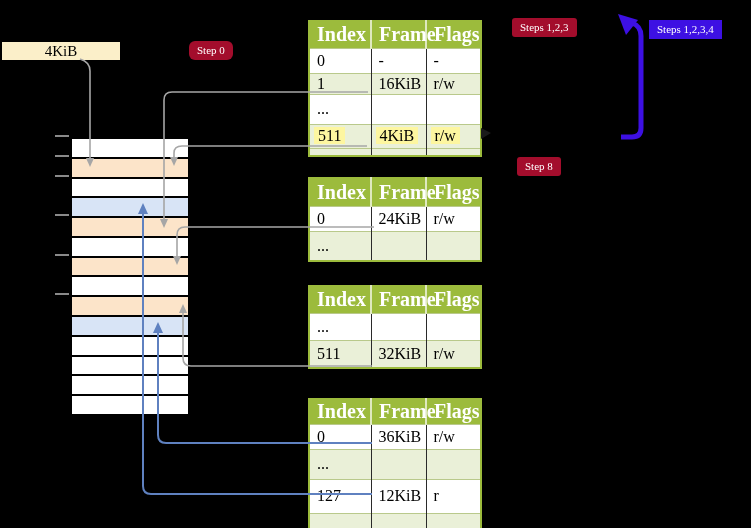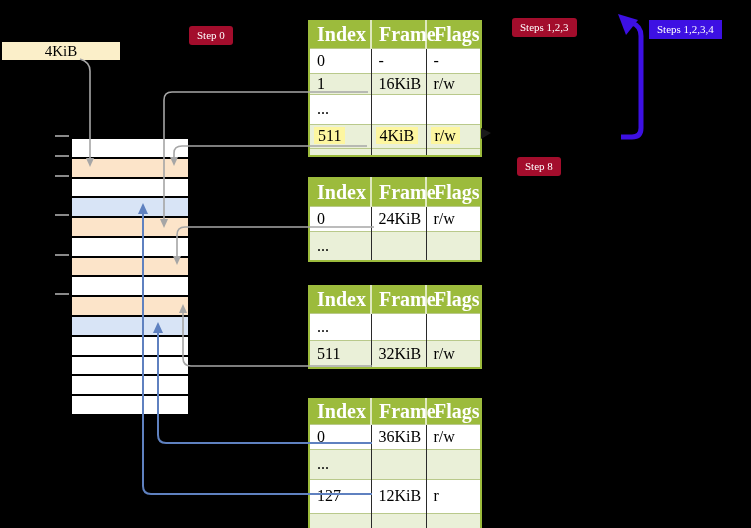--- a/index.html
+++ b/index.html
@@ -14,21 +14,21 @@
     background:var(--legend-cream); color:#000;
     font-size:15px; line-height:18px; text-align:center;
   }
   
   .badge {
     position:absolute; height:19px; line-height:19px; padding:0 8px;
     color:#fff; font-size:11px; border-radius:3px; white-space:nowrap;
   }
   .badge.red    { background:var(--badge-red); }
   .badge.violet { background:var(--badge-violet); border-radius:0; }
-  #badge-step0     { left:189px; top:26px; }
+  #badge-step0     { left:189px; top:41px;border-radius:6px; }
   #badge-steps123  { left:512px; top:18px; }
   #badge-steps1234 { left:649px; top:20px; }
   #badge-step4     { left:517px; top:157px; }
   
   .strip {
     position:absolute; left:70px; top:137px; width:120px; height:279px;
     display:flex; flex-direction:column; box-sizing:border-box;
     border:2px solid #000;
   }
   .mrow { flex:1; border-top:2px solid #000; }

